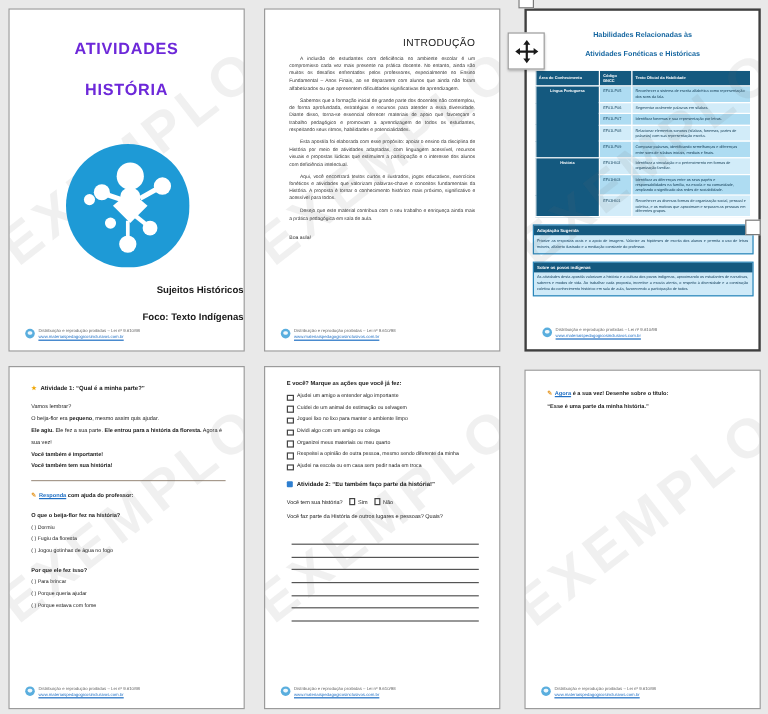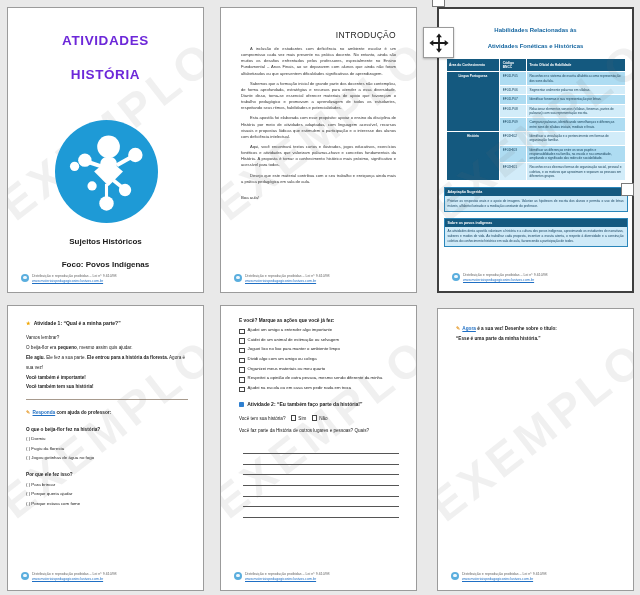--- a/index.html
+++ b/index.html
@@ -21,21 +21,21 @@
   
   .pfooter{position:absolute;left:13px;bottom:7px;display:flex;gap:3px;align-items:flex-start;}
   .ficon{width:8px;height:8px;border-radius:50%;background:#5aaede;position:relative;flex:none;}
   .ficon::after{content:"";position:absolute;left:2.2px;top:2.2px;width:3.6px;height:3.6px;border-radius:50%;background:rgba(255,255,255,0.9);}
   .ftext{font-size:3.6px;line-height:1.6;color:#666;}
   .flink{color:#1f6fc4;text-decoration:underline;}
   
   .cov-title{margin-top:16px;text-align:center;font-weight:bold;font-size:13.5px;letter-spacing:0.6px;color:#6d28d9;}
   .cov-title div{line-height:34px;}
   .cov-logo{position:absolute;left:47px;top:112px;width:103px;height:103px;}
-  .cov-sub{position:absolute;left:0;width:100%;text-align:center;font-weight:bold;font-size:8px;color:#1a1a1a;}
+  .cov-sub{position:absolute;left:0;width:100%;text-align:right;font-weight:bold;font-size:8px;color:#1a1a1a;}
   
   .intro-pad{padding:22px 20px 0 20px;}
   .intro-h{font-weight:normal;font-size:8.5px;margin-bottom:6px;letter-spacing:0.3px;text-align:right;}
   .ip{font-size:4.1px;line-height:1.5;text-align:justify;text-indent:9px;margin:0 0 4px 0;color:#333;}
   .closing{font-size:4.3px;margin-top:10px;color:#333;}
   
   .h3title{margin-top:13px;text-align:center;color:#1566a0;font-weight:bold;font-size:6px;line-height:2.7;}
   .tbl{width:180px;margin:4px auto 0;border-collapse:collapse;}
   .tbl th{background:#14597f;color:#fff;font-size:3.3px;text-align:left;padding:2px 2.5px;border:0.6px solid #fff;}
   .tbl td{font-size:3.2px;line-height:1.35;padding:2px 2.5px;vertical-align:top;border:0.6px solid #fff;}
@@ -95,21 +95,21 @@
       <line x1="60" y1="44" x2="76" y2="35" stroke="#fff" stroke-width="4"></line>
       <circle cx="78" cy="34" r="7" fill="#fff"></circle>
       <line x1="56" y1="58" x2="66" y2="66" stroke="#fff" stroke-width="3.5"></line>
       <circle cx="68" cy="68" r="6" fill="#fff"></circle>
       <line x1="50" y1="62" x2="50" y2="78" stroke="#fff" stroke-width="3"></line>
       <circle cx="50" cy="81" r="7" fill="#fff"></circle>
       <circle cx="36" cy="64" r="4.5" fill="#fff"></circle>
     </svg>
   </div>
   <div class="cov-sub" style="top:229px;">Sujeitos Históricos</div>
-  <div class="cov-sub" style="top:252px;">Foco: Povos Indígenas</div>
+  <div class="cov-sub" style="top:252px;">Foco: Texto Indígenas</div>
   <div class="pfooter">
     <span class="ficon"></span>
     <span class="ftext">
       <span>Distribuição e reprodução proibidas – Lei nº 9.610/98</span><br>
       <span class="flink">www.materiaispedagogicosinclusivos.com.br</span>
     </span>
   </div>
 </div>
 
 <div class="page" style="left:220px;top:7px;">

